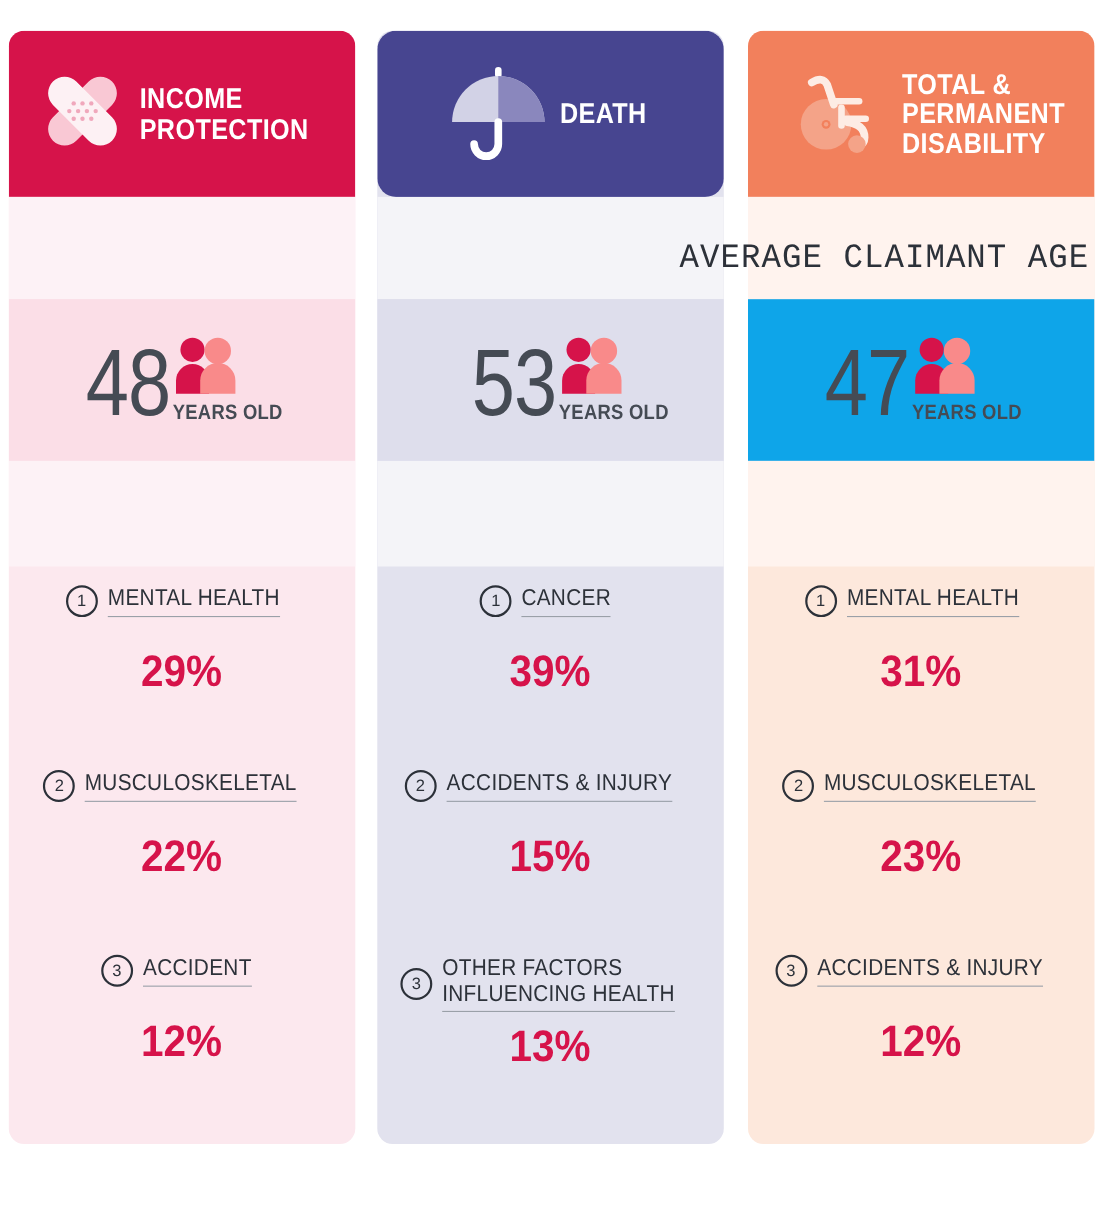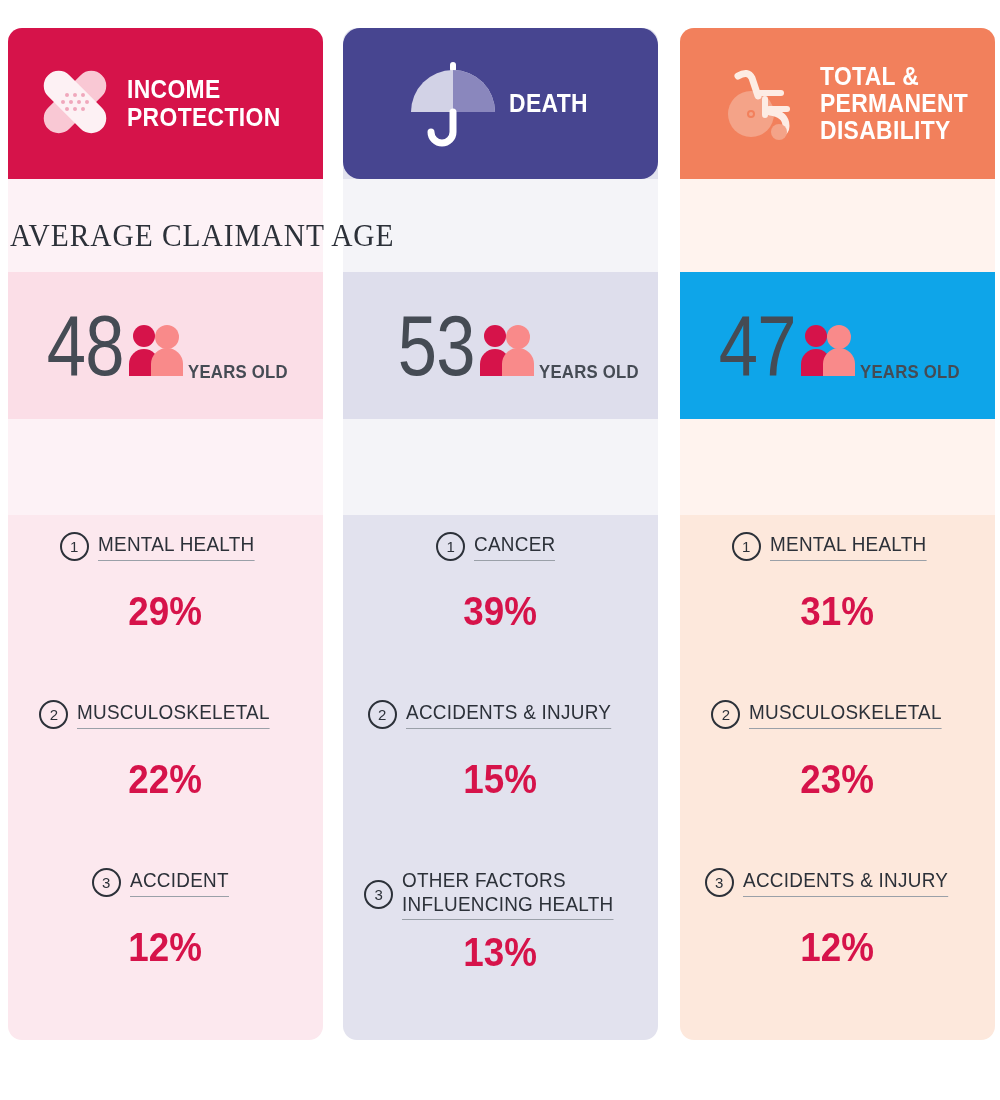--- a/index.html
+++ b/index.html
@@ -97,22 +97,22 @@
     font-weight: 300;
     font-size: 86px;
     line-height: 0.88;
     color: #454b54;
     transform: scaleX(0.82);
     transform-origin: right bottom;
     letter-spacing: -1px;
   }
   .age-right {
     display: flex;
-    flex-direction: row;
-    align-items: flex-end;
+    flex-direction: column;
+    align-items: flex-start;
   }
   .years-old {
     font-family: "Liberation Sans Narrow", "Liberation Sans", sans-serif;
     font-weight: 700;
     font-size: 19px;
     letter-spacing: 0.3px;
     color: #454b54;
     transform: scaleX(0.88);
     transform-origin: left bottom;
     margin-top: -1px;
@@ -172,22 +172,22 @@
     margin-top: 28px;
     transform: scaleX(0.92);
   }
   .cause-row.two-line .cause-pct { margin-top: 10px; }
 
   
   .section-label {
     position: absolute;
     left: 0;
     width: 1000px;
-    text-align: left;
-    font-family: Liberation Serif, serif;
+    text-align: right;
+    font-family: Liberation Mono, monospace;
     font-weight: 400;
     color: #2c3139;
     letter-spacing: 1px;
     pointer-events: none;
   }
   #label-average-claimant-age {
     top: 218px;
     font-size: 31px;
   }
   #label-top-causes {

